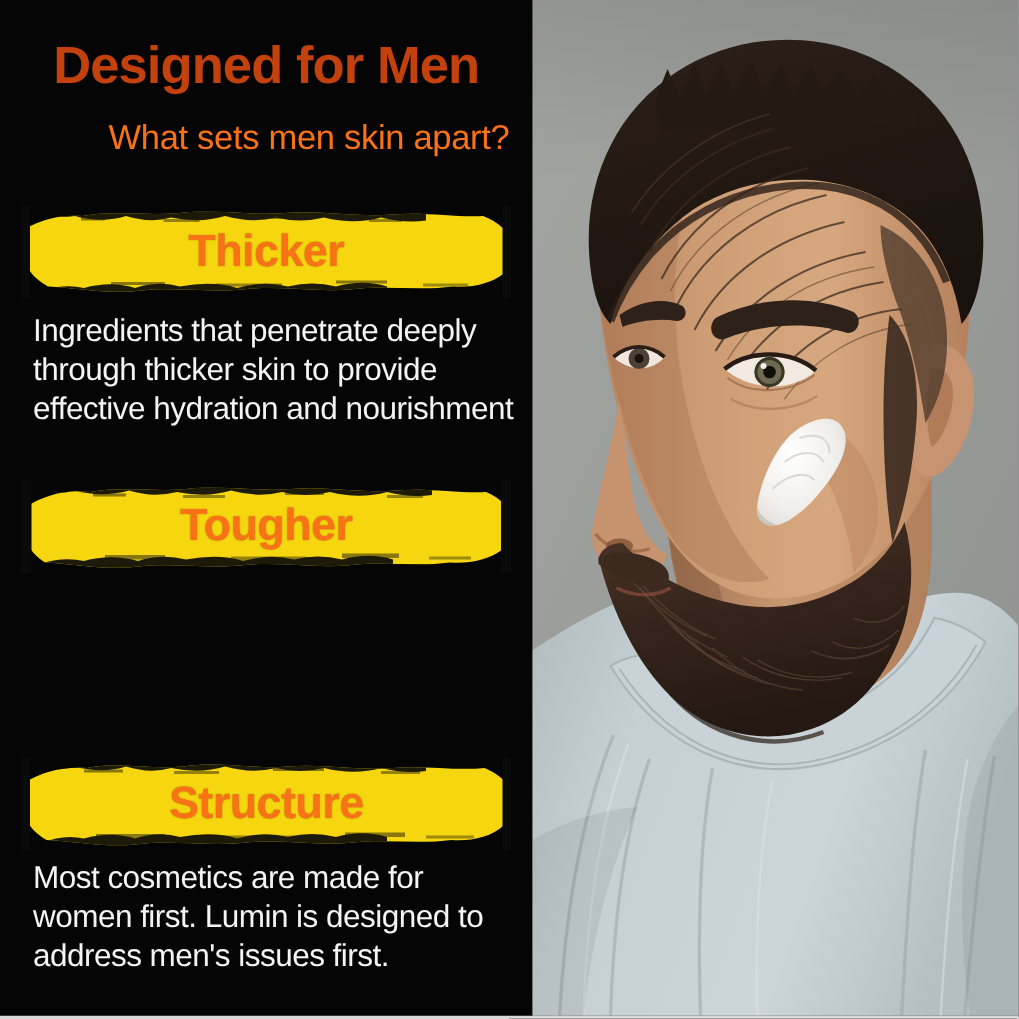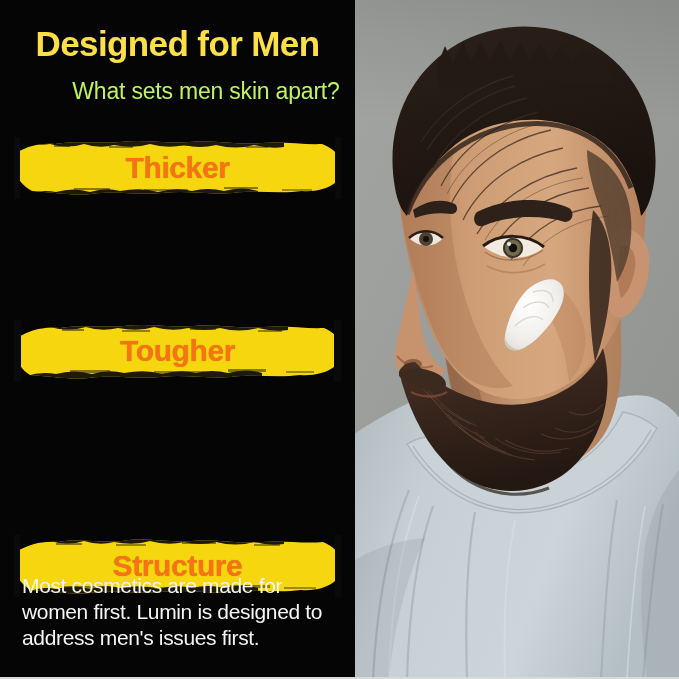--- a/index.html
+++ b/index.html
@@ -28,33 +28,33 @@
     background: #050505;
     box-sizing: border-box;
   }
 
   .headline {
     position: absolute;
     left: 0;
     top: 26px;
     width: 355px;
     text-align: center;
-    color: #fde047;
+    color: #c2410c;
     font-size: 35px;
     font-weight: bold;
     letter-spacing: -0.6px;
     line-height: 1.05;
   }
   .subhead {
     position: absolute;
     left: 0;
     top: 78px;
     width: 412px;
     text-align: center;
-    color: #bef264;
+    color: #f97316;
     font-size: 23px;
     font-weight: normal;
     letter-spacing: -0.2px;
   }
 
   
   .band {
     position: absolute;
     left: 14px;
     width: 327px;
@@ -79,21 +79,21 @@
     justify-content: center;
     color: #f97316;
     font-size: 30px;
     font-weight: bold;
     letter-spacing: -0.4px;
     text-shadow: 0 0 1px rgba(0,0,0,0.35);
   }
 
   #band-thicker   { top: 137px; }
   #band-tougher   { top: 320px; }
-  #band-structure { top: 535px; }
+  #band-structure { top: 505px; }
 
   
   .body-copy {
     position: absolute;
     left: 22px;
     width: 322px;
     color: #f4f4f4;
     font-size: 21px;
     font-weight: normal;
     line-height: 26px;
@@ -165,20 +165,21 @@
           </g>
         </g>
 
         <g fill="#0a0a0a">
           <rect x="0" y="0" width="6" height="62"></rect>
           <rect x="321" y="0" width="6" height="62"></rect>
         </g>
       </svg>
       <div class="band-label">Thicker</div>
     </div>
+    <div class="body-copy" id="copy-thicker">Ingredients that penetrate deeply through thicker skin to provide effective hydration and nourishment</div>
 
     <div class="band" id="band-tougher">
       <svg viewBox="0 0 327 62" preserveAspectRatio="none">
         <defs>
           <clipPath id="clipB">
             <path d="M3,18 C16,10 30,6 46,8 C66,4 88,8 110,6 C134,3 156,8 180,6
                      C204,4 226,9 250,7 C270,5 292,9 310,8 C319,12 325,17 325,24
                      C326,32 323,40 320,47 C312,53 299,56 286,55 C264,58 240,54 217,57
                      C194,59 170,54 146,57 C122,59 98,55 75,58 C56,60 34,56 16,55
                      C8,50 3,43 3,35 Z"></path>

